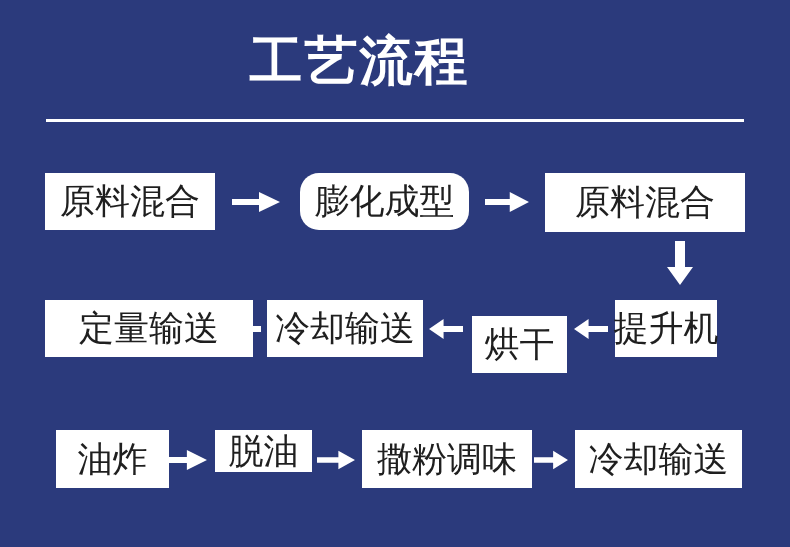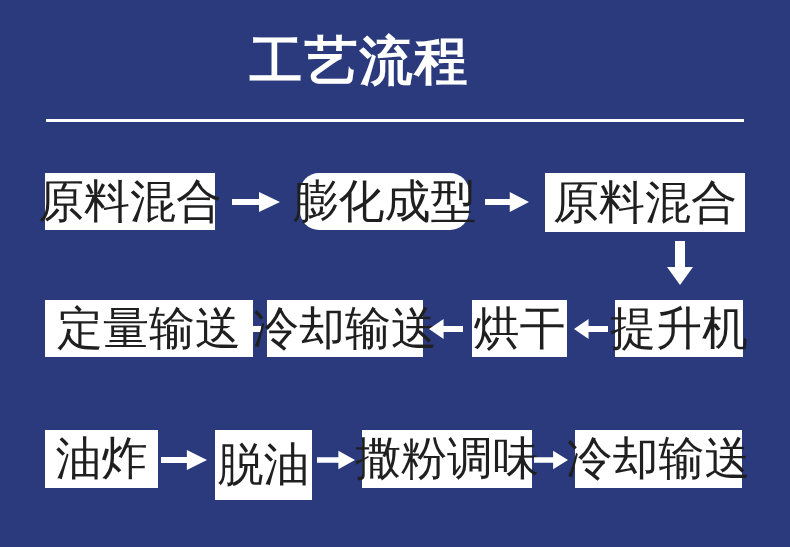--- a/index.html
+++ b/index.html
@@ -26,47 +26,47 @@
   }
   .divider{
     position:absolute;left:46px;top:119px;width:698px;height:3px;
     background:var(--white);
   }
   .step-box{
     position:absolute;
     background:var(--box-bg);
     color:var(--box-text);
     display:flex;align-items:center;justify-content:center;
-    font-size:46px;font-weight:500;
+    font-size:35px;font-weight:500;
     white-space:nowrap;
   }
   .arrow{position:absolute;display:block;}
   .arrow svg{display:block;width:100%;height:100%;}
   .arrow polygon{fill:var(--white);}
 
   
   .b1{left:45px;top:173px;width:170px;height:57px;}
   .a1{left:232px;top:189px;width:48px;height:26px;}
   .b2{left:300px;top:173px;width:169px;height:57px;border-radius:19px;}
   .a2{left:485px;top:189px;width:44px;height:26px;}
   .b3{left:545px;top:173px;width:200px;height:59px;}
   
   .a3{left:666px;top:241px;width:28px;height:44px;}
   
   .b4{left:45px;top:300px;width:208px;height:57px;}
   .a4{left:226px;top:317px;width:35px;height:24px;}
   .b5{left:267px;top:300px;width:156px;height:57px;}
   .a5{left:429px;top:317px;width:34px;height:24px;}
-  .b6{left:472px;top:300px;width:95px;height:57px;}
+  .b6{left:472px;top:316px;width:95px;height:57px;}
   .a6{left:574px;top:317px;width:34px;height:24px;}
-  .b7{left:615px;top:300px;width:128px;height:57px;}
+  .b7{left:615px;top:300px;width:102px;height:57px;}
   
-  .b8{left:45px;top:430px;width:113px;height:58px;}
+  .b8{left:56px;top:430px;width:113px;height:58px;}
   .a7{left:161px;top:447px;width:46px;height:26px;}
-  .b9{left:215px;top:430px;width:97px;height:70px;}
+  .b9{left:215px;top:430px;width:97px;height:42px;}
   .a8{left:317px;top:448px;width:38px;height:24px;}
   .b10{left:362px;top:430px;width:170px;height:58px;font-family:Liberation Mono, monospace;}
   .a9{left:534px;top:448px;width:34px;height:24px;}
   .b11{left:575px;top:430px;width:167px;height:58px;}
 </style>
 </head>
 <body>
 
 <div class="stage">
 

